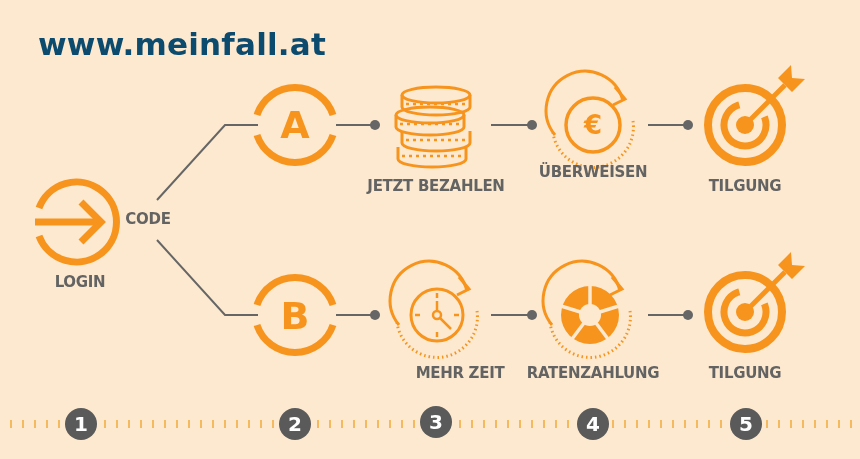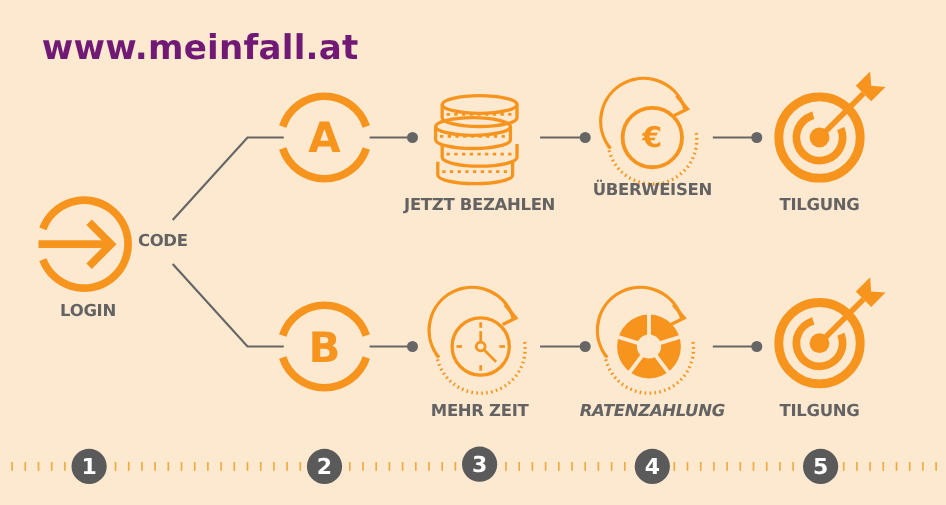--- a/index.html
+++ b/index.html
@@ -1,17 +1,17 @@
 <!DOCTYPE html>
 <html><head>
   <meta charset="utf-8">
   <style>
     html, body { margin:0; padding:0; }
     body { width:860px; height:459px; background:#fde9cf; position:relative; overflow:hidden; font-family:"Liberation Sans", sans-serif; }
-    .title { position:absolute; left:38px; top:26px; font-size:31px; font-weight:bold; color:#701a75; letter-spacing:0.2px; font-family:"DejaVu Sans", sans-serif; }
+    .title { position:absolute; left:38px; top:26px; font-size:31px; font-weight:bold; color:#0c4a6e; letter-spacing:0.2px; font-family:"DejaVu Sans", sans-serif; }
     .label { position:absolute; font-size:15px; font-weight:bold; color:#636363; text-align:center; width:160px; margin-left:-80px; white-space:nowrap; font-family:"DejaVu Sans", sans-serif; letter-spacing:-0.3px; }
     svg.diagram { position:absolute; left:0; top:0; }
     .badge { position:absolute; width:32px; height:32px; border-radius:50%; background:#5a5a5a; color:#fff; font-weight:bold; font-size:20px; text-align:center; line-height:32px; font-family:"DejaVu Sans", sans-serif; }
   </style>
 </head>
 <body>
 
 <div class="title">www.meinfall.at</div>
 
 <svg class="diagram" width="860" height="459" viewBox="0 0 860 459">
@@ -181,21 +181,21 @@
       <line x1="839" y1="420" x2="839" y2="428"></line>
       <line x1="851" y1="420" x2="851" y2="428"></line>
   </g>
 </svg>
 
 <div class="label" style="left:80px; top:273px;text-align:center;">LOGIN</div>
 <div class="label" style="left:148px; top:210px;">CODE</div>
 <div class="label" style="left:436px; top:177px;">JETZT BEZAHLEN</div>
 <div class="label" style="left:593px; top:163px;">ÜBERWEISEN</div>
 <div class="label" style="left:745px; top:177px;">TILGUNG</div>
-<div class="label" style="left:436px; top:364px;">MEHR ZEIT</div>
-<div class="label" style="left:593px; top:364px;font-style:italic;">RATENZAHLUNG</div>
+<div class="label" style="left:460px; top:364px;">MEHR ZEIT</div>
+<div class="label" style="left:593px; top:364px;">RATENZAHLUNG</div>
 <div class="label" style="left:745px; top:364px;">TILGUNG</div>
 
 <div class="badge" style="left:65px; top:408px;">1</div>
 <div class="badge" style="left:279px; top:408px;">2</div>
 <div class="badge" style="left:420px; top:406px;">3</div>
 <div class="badge" style="left:577px; top:408px;">4</div>
 <div class="badge" style="left:730px; top:408px;">5</div>
 
 </body></html>

